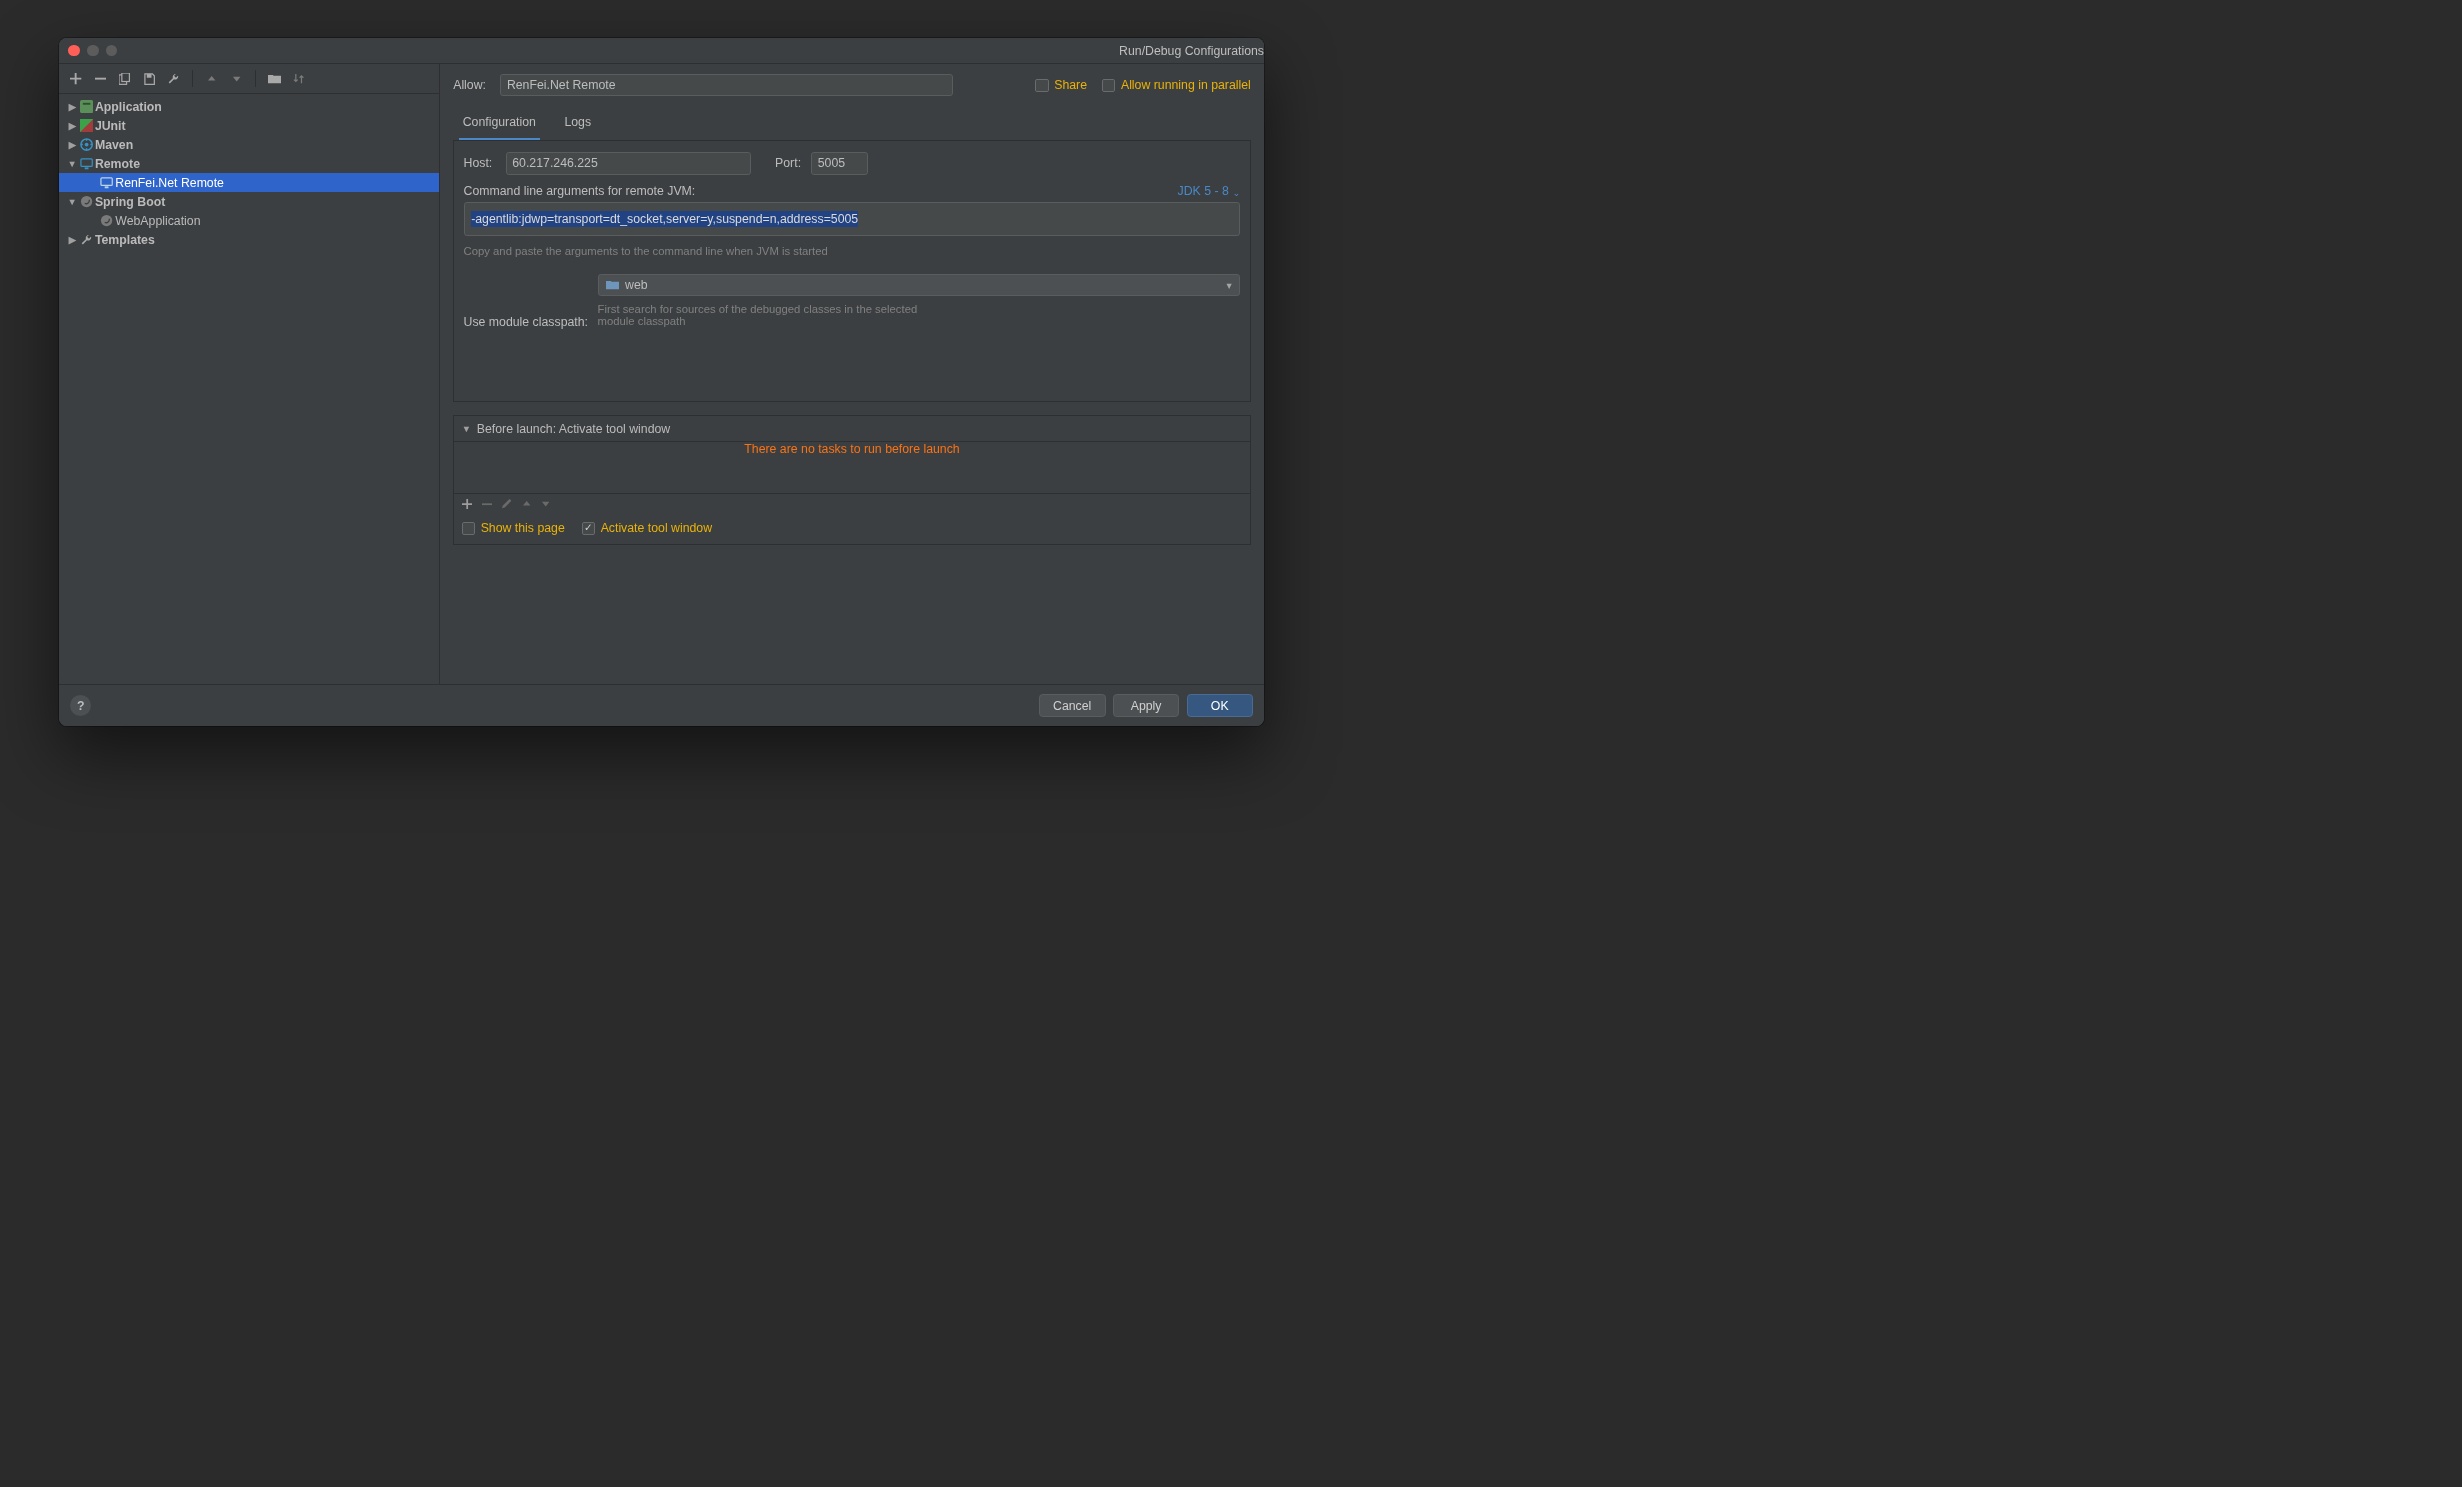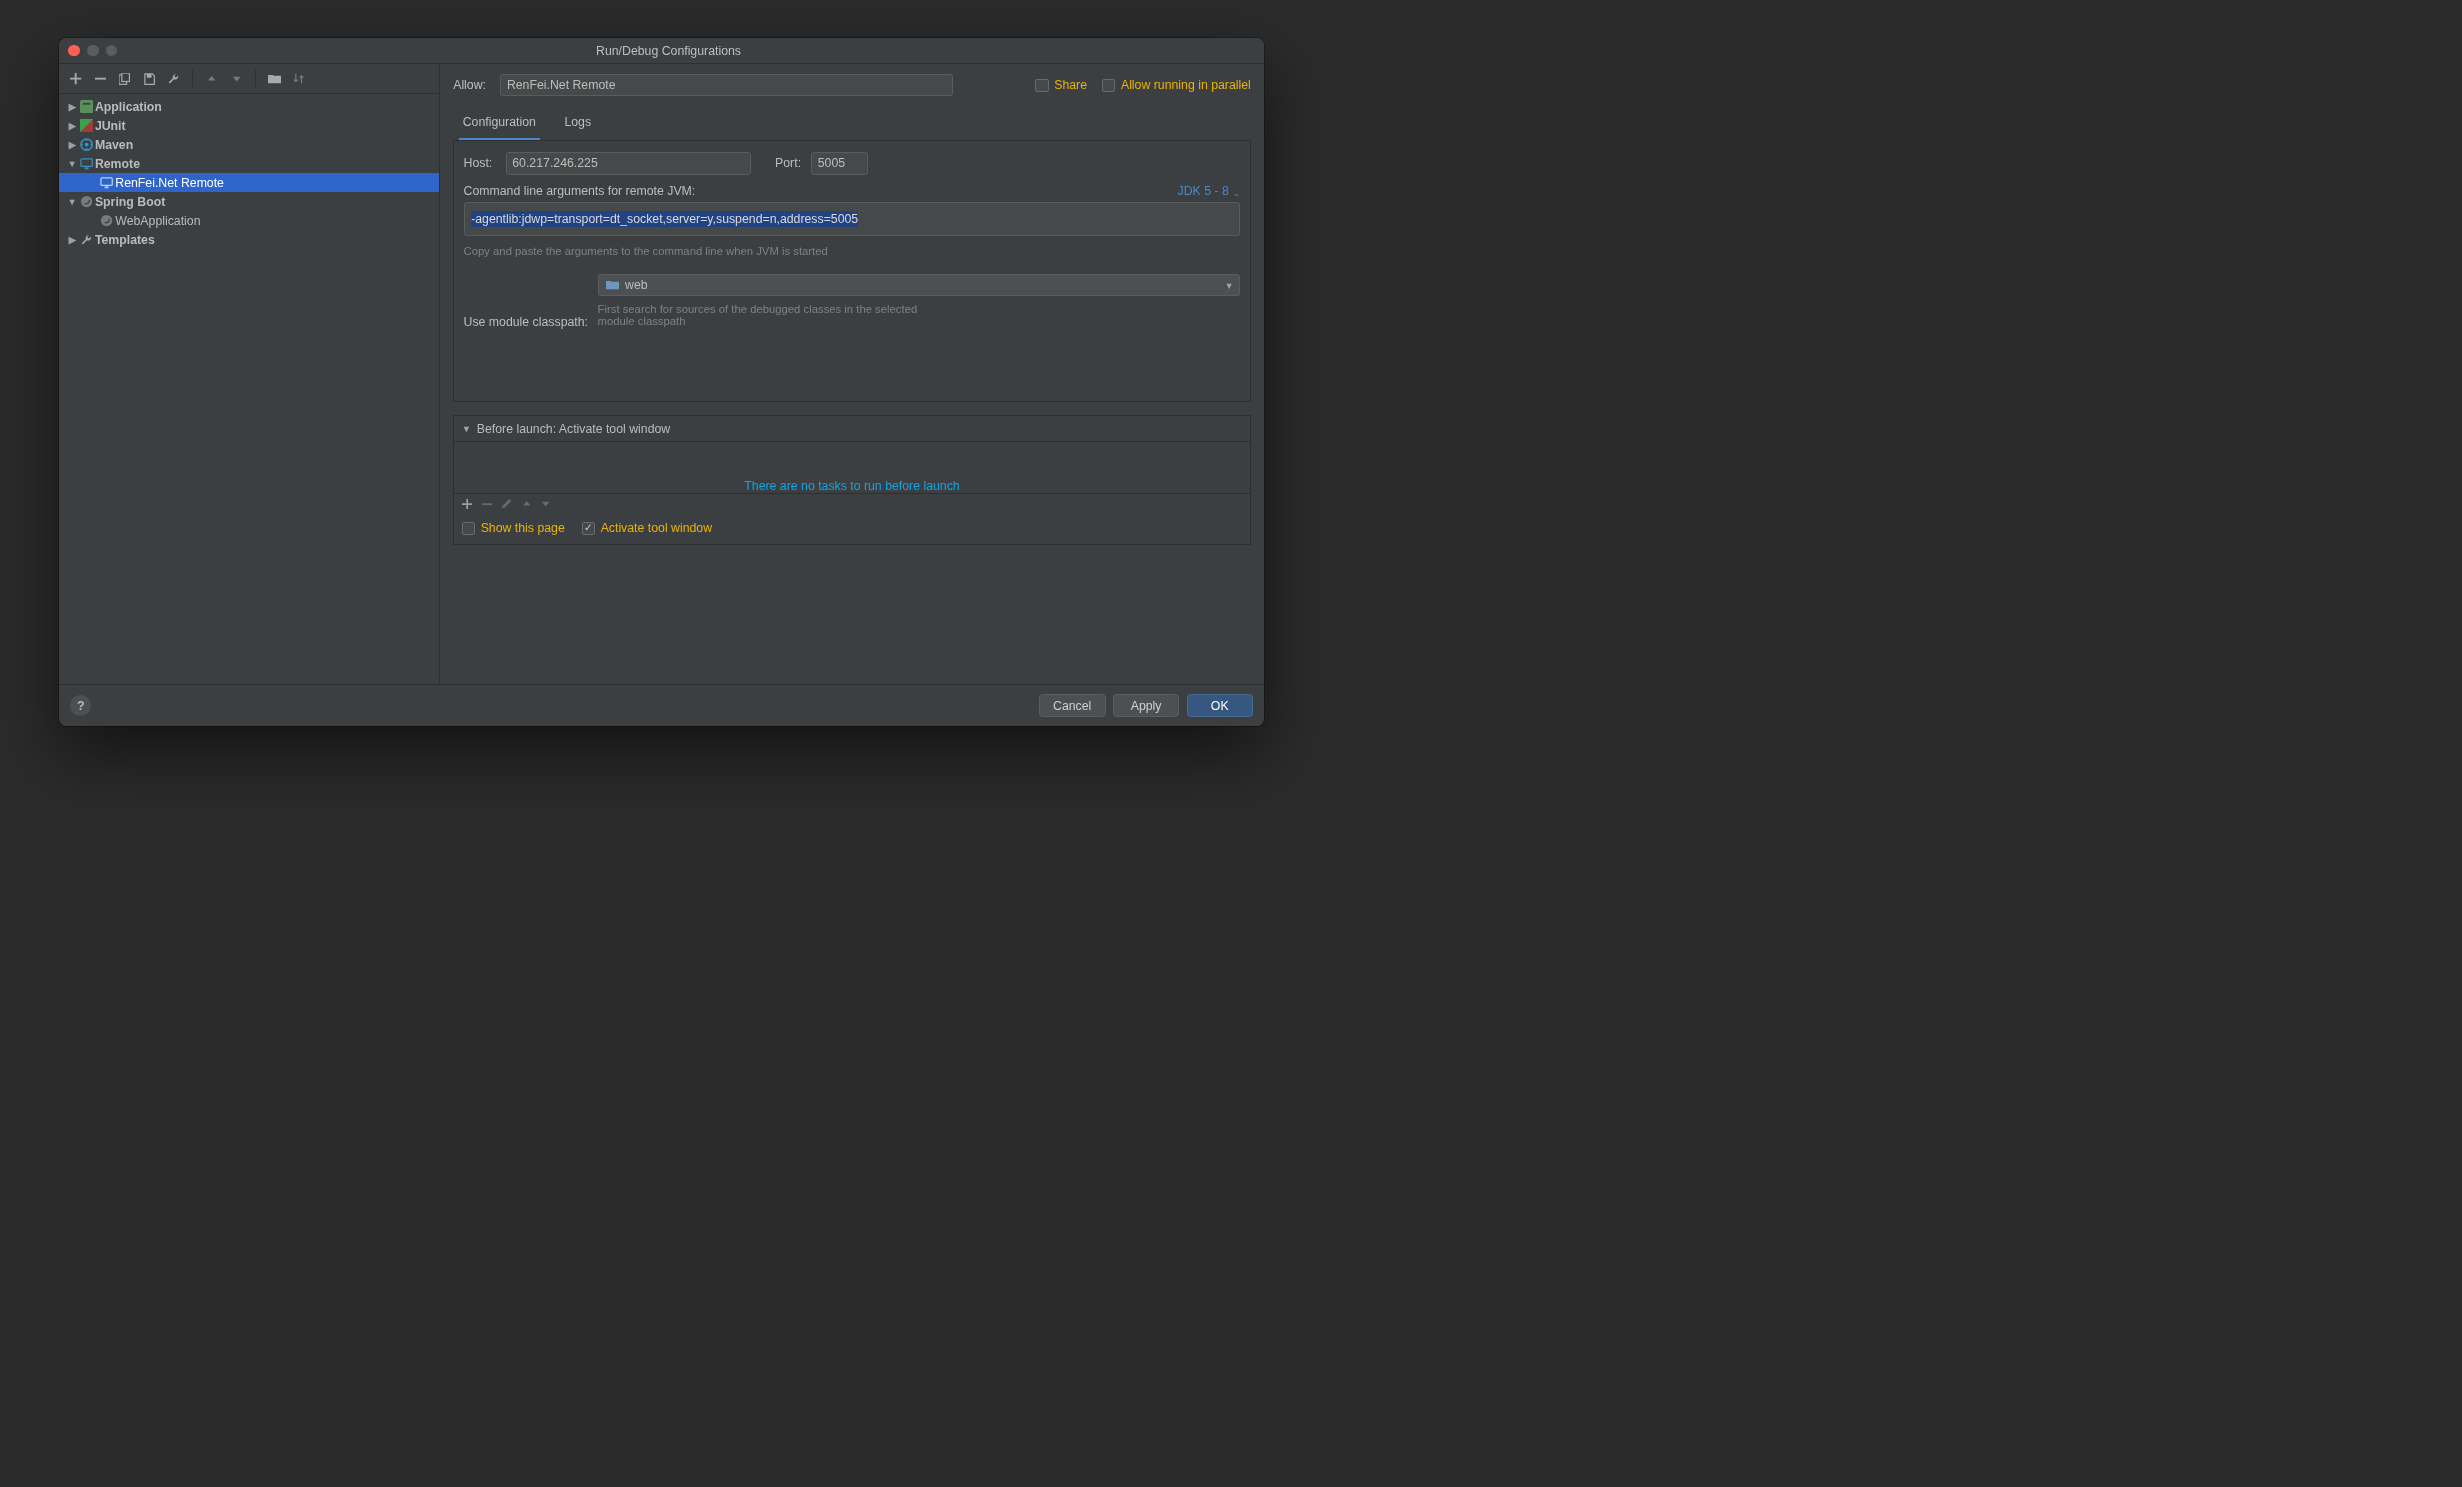--- a/index.html
+++ b/index.html
@@ -22,21 +22,21 @@
   border-bottom: 0.9px solid #2d2f30;
   display: flex;
   align-items: center;
   position: relative;
 }
 .traffic { display:flex; gap:7.6px; padding-left:9.4px; }
 .traffic span { width:11.3px; height:11.3px; border-radius:50%; display:inline-block; }
 .t-close { background:#ff5f57; }
 .t-min   { background:#5c5c5c; }
 .t-max   { background:#5c5c5c; }
-.title-text { position:absolute; left:14px; right:0; text-align:center; color:#bfbfbf; font-size:12.3px; }
+.title-text { position:absolute; left:14px; right:0; text-align:right; color:#bfbfbf; font-size:12.3px; }
 
 .body { display:flex; height:calc(100% - 26.4px - 42px); }
 
 .sidebar {
   width: 381px;
   border-right: 0.9px solid #2d2f30;
   display:flex; flex-direction:column;
 }
 .sb-toolbar {
   height: 30px;
@@ -95,21 +95,21 @@
   background:#4c5052; border:0.9px solid #5a5d5e; border-radius:2.8px;
   height:22.7px; display:flex; align-items:center; justify-content:space-between;
   padding:0 7.6px; cursor:pointer; color:#bdbdbd;
 }
 .module-select .left { display:flex; align-items:center; gap:5.7px; }
 
 .jdk-link { color:#4a88c7; cursor:pointer; display:inline-flex; align-items:flex-end; gap:3.8px; }
 
 .before-launch { margin-top:13.2px; border:0.9px solid #2d2f30; }
 .bl-head { display:flex; align-items:center; gap:5.7px; padding:5.7px 7.6px; cursor:pointer; border-bottom:0.9px solid #2d2f30; }
-.bl-body { height:51px; display:flex; align-items:flex-end; justify-content:center; color:#0ea5e9; }
+.bl-body { height:51px; display:flex; align-items:flex-start; justify-content:center; color:#f97316; }
 .bl-toolbar { display:flex; align-items:center; gap:9.4px; padding:3.8px 7.6px; border-top:0.9px solid #2d2f30; }
 .bl-toolbar .ico { color:#7d7d7d; cursor:pointer; }
 .bl-foot { display:flex; align-items:center; gap:17px; padding:7.6px 7.6px 9.4px; }
 
 .footer {
   position:absolute; left:0; right:0; bottom:0;
   height:42px; border-top:0.9px solid #2d2f30; background:#3c3f41;
   display:flex; align-items:center; justify-content:space-between;
   padding:0 11.3px;
 }

